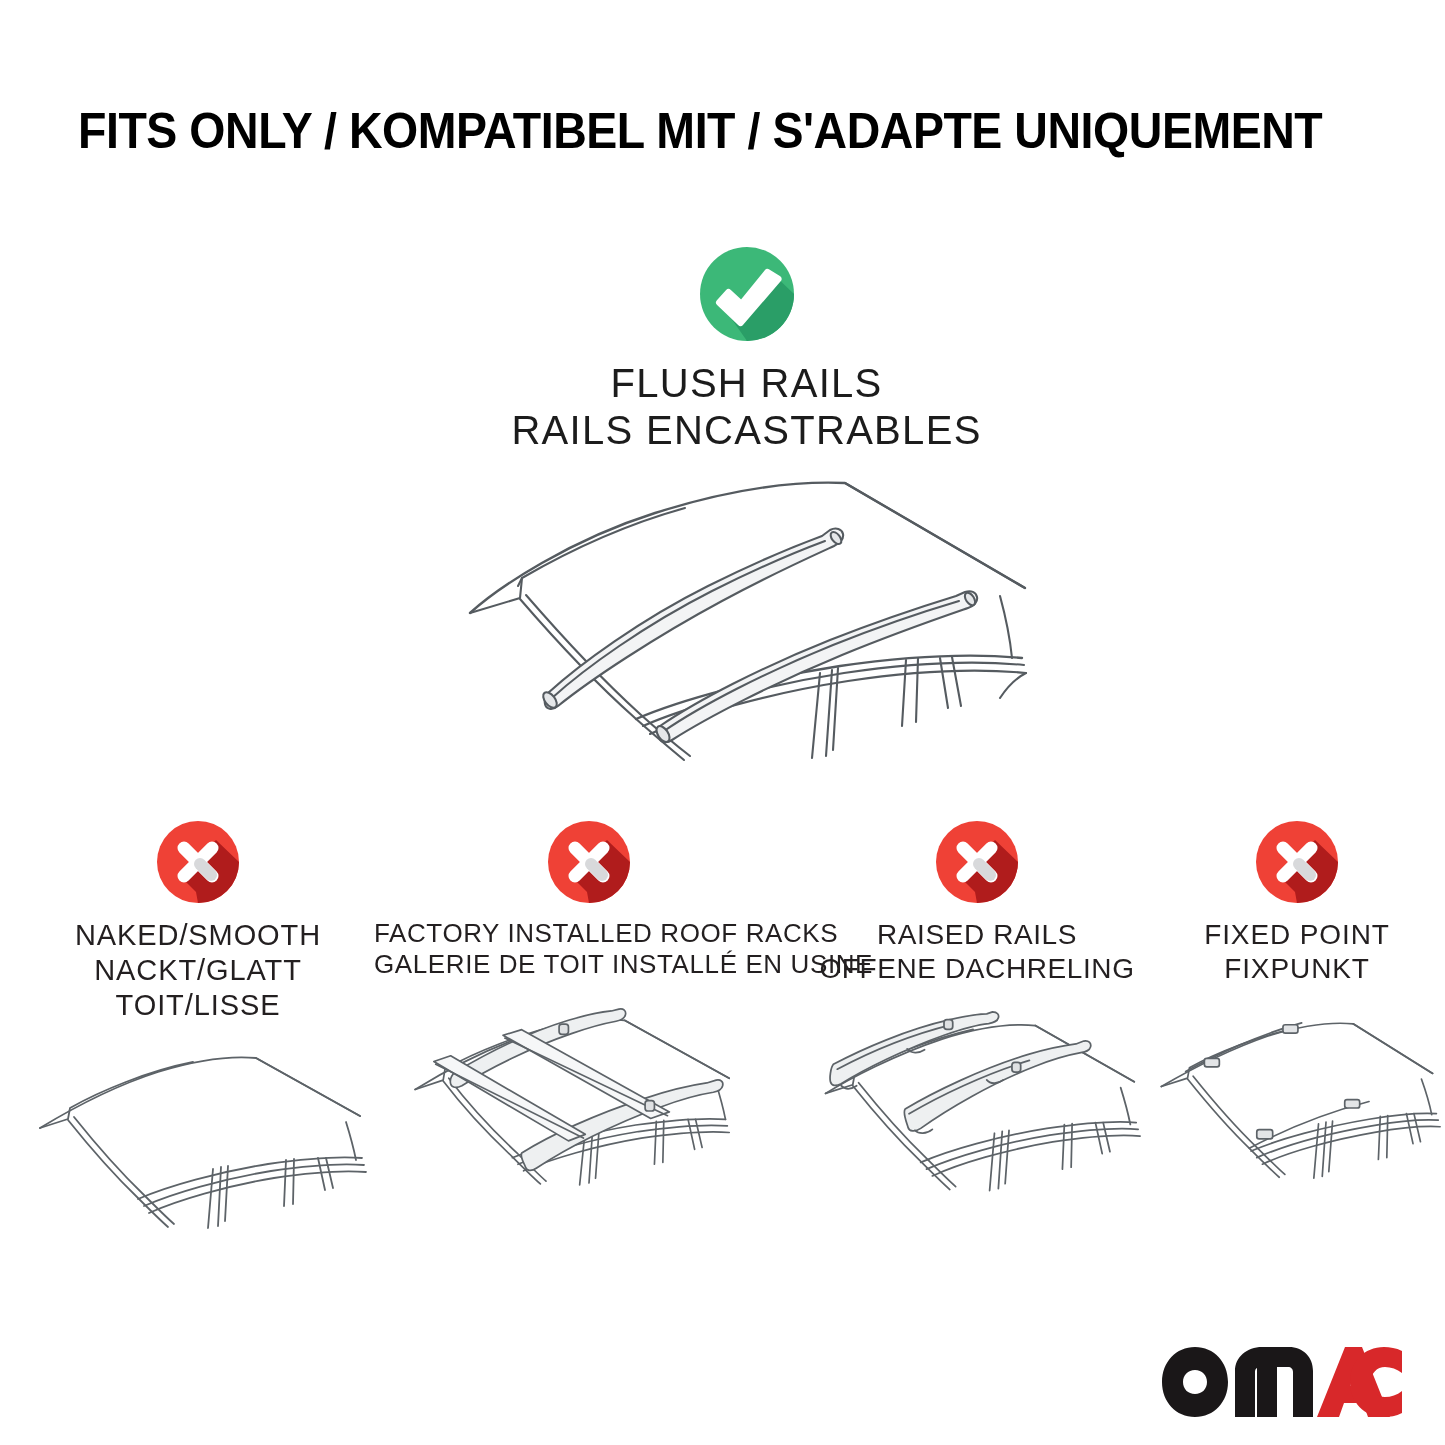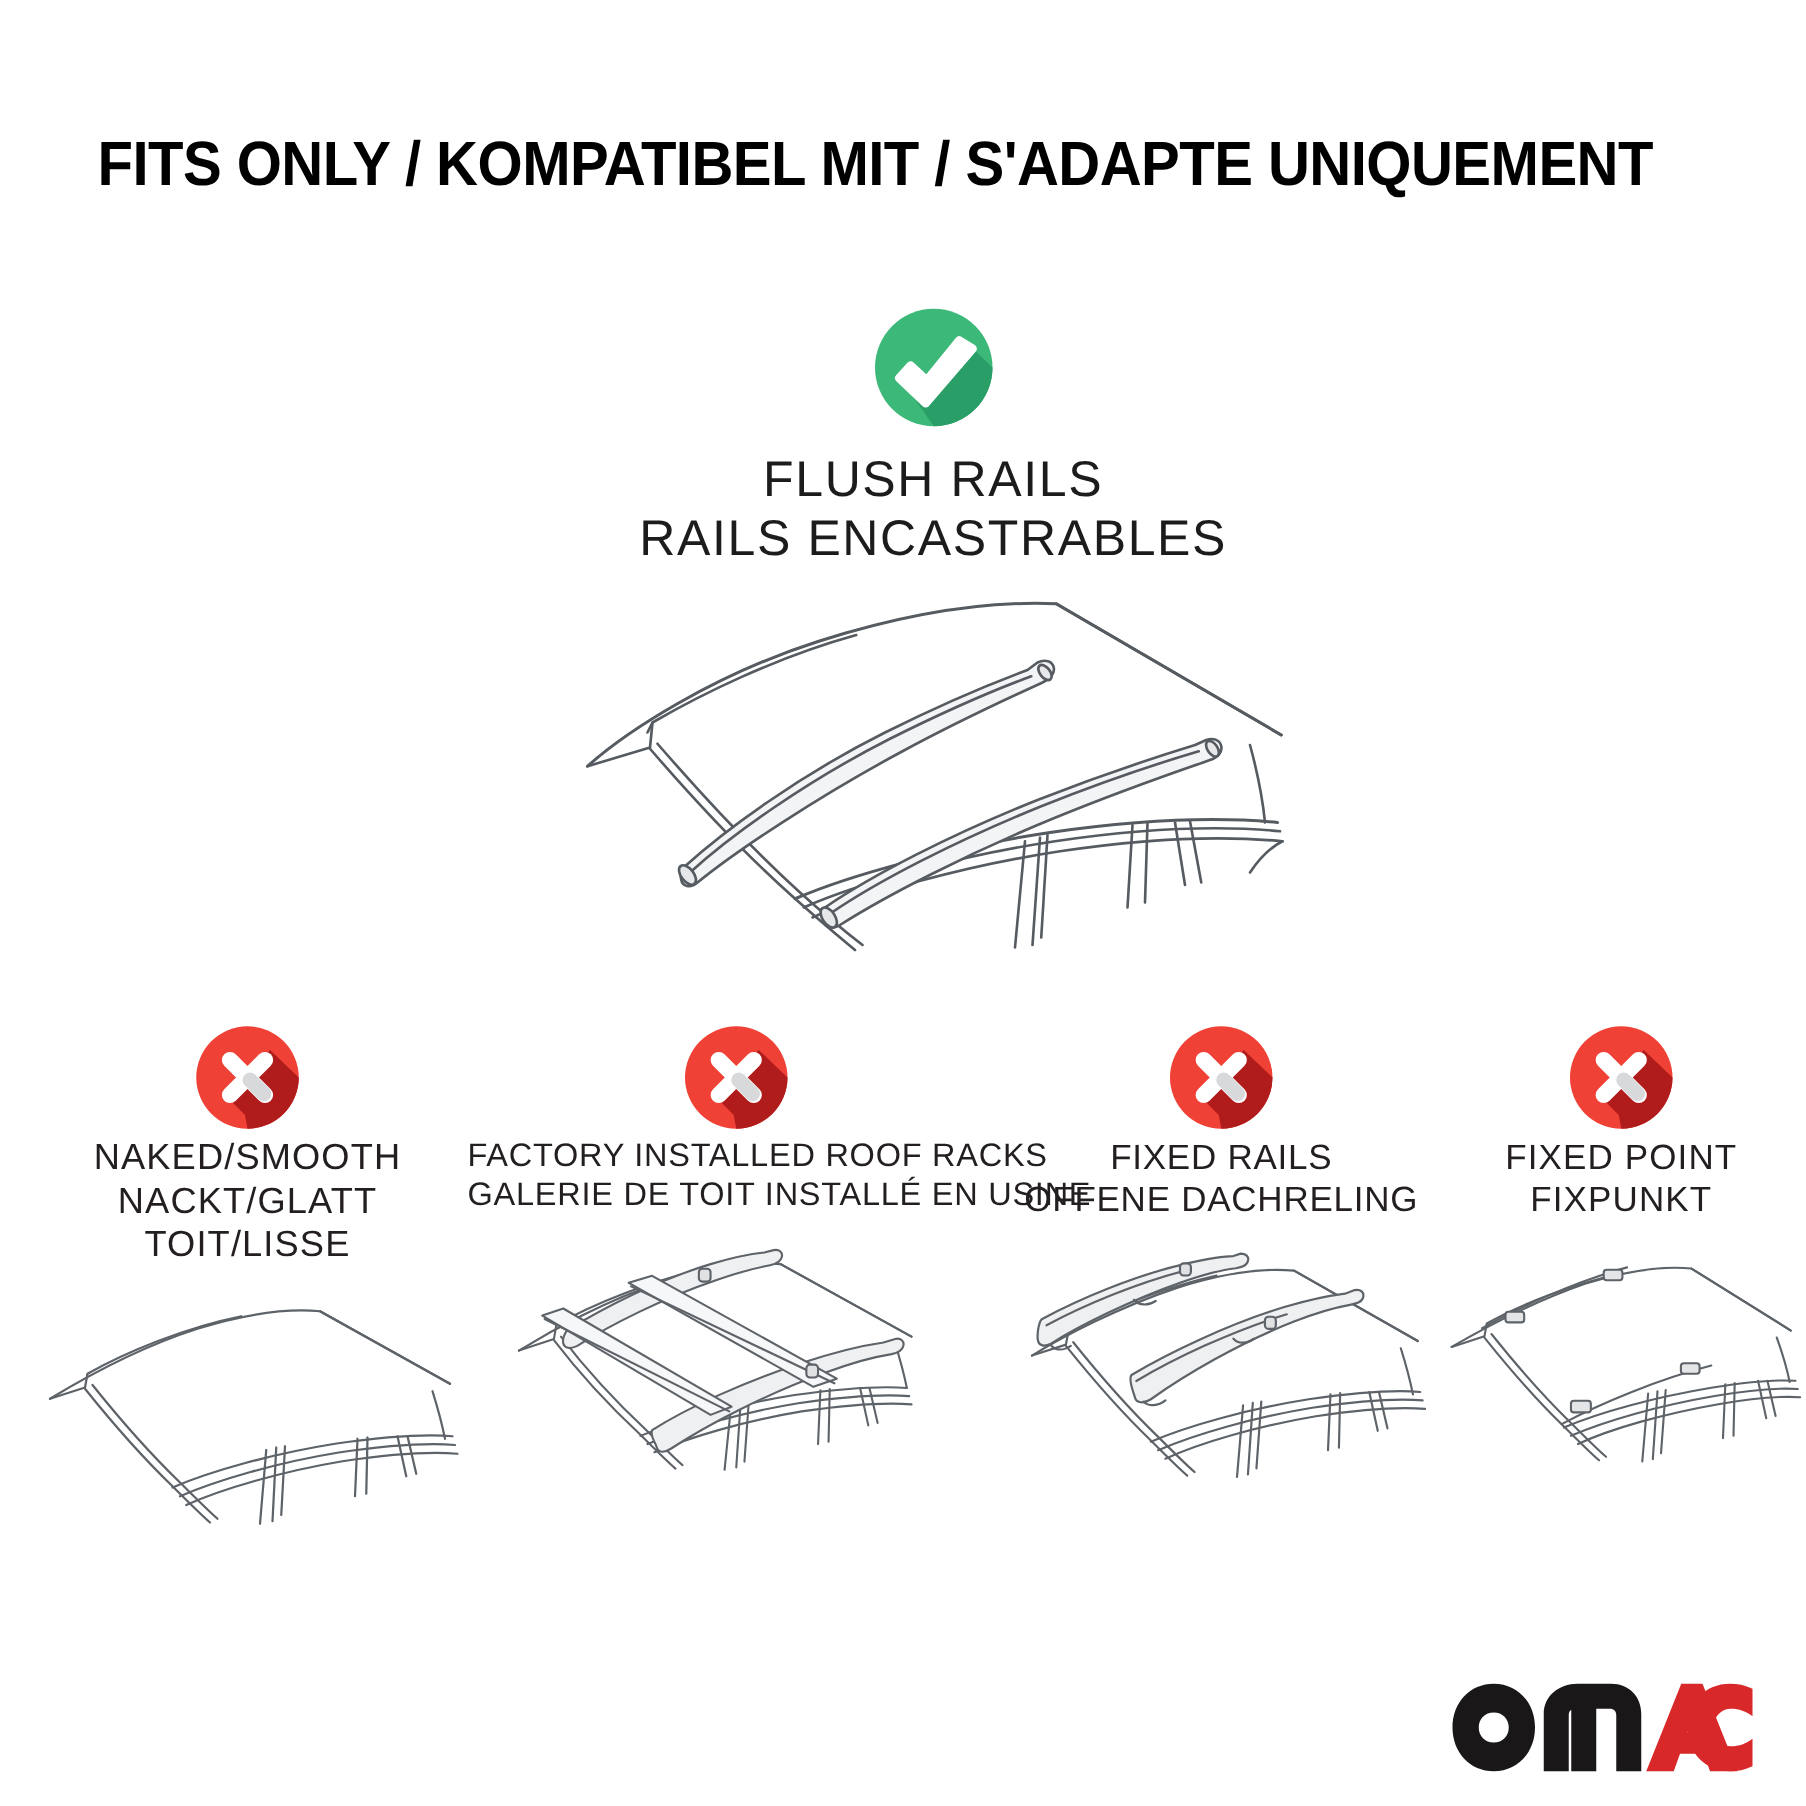--- a/index.html
+++ b/index.html
@@ -91,21 +91,21 @@
   .col-4 { width: 290px; margin-left: 10px; }
 
   .badge-x {
     width: 84px;
     height: 84px;
     display: inline-block;
   }
   .badge-x svg { display: block; }
 
   .col-labels {
-    margin-top: 0;
+    margin-top: 10px;
     color: #231f20;
     font-weight: 300;
     line-height: 1.2;
     letter-spacing: 0.9px;
   }
   .col-1 .col-labels { font-size: 29px; }
   .col-2 .col-labels { font-size: 26px; letter-spacing: 0.6px; }
   .col-3 .col-labels { font-size: 28px; letter-spacing: 0.6px; }
   .col-4 .col-labels { font-size: 28px; }
   .col-labels div { white-space: nowrap; }
@@ -295,21 +295,21 @@
         <circle cx="42" cy="42" r="41" fill="#ef4136"></circle>
         <path d="M42 83 A41 41 0 0 0 83 42 L60 20 L42 38 L24 56 L40 72 Z" fill="#b01c1c"></path>
         <g stroke="#ffffff" stroke-width="13" stroke-linecap="round">
           <line x1="28" y1="28" x2="56" y2="56"></line>
           <line x1="56" y1="28" x2="28" y2="56"></line>
         </g>
         <line x1="44" y1="44" x2="55" y2="55" stroke="#d8d9db" stroke-width="12" stroke-linecap="round"></line>
       </svg>
     </div>
     <div class="col-labels">
-      <div>FIXED RAILS</div>
+      <div>RAISED RAILS</div>
       <div>OFFENE DACHRELING</div>
     </div>
     <div class="col-illus">
       <svg viewBox="0 0 340 215" fill="none" stroke="#5d6368" stroke-width="1.8" stroke-linecap="round" stroke-linejoin="round">
         <path d="M14 92 C40 76 86 52 134 36 C178 22 208 20 230 22 L332 80"></path>
         <path d="M14 92 L42 83 L44 72 C74 55 122 36 166 26"></path>
         <path d="M42 84 C58 104 84 135 112 162 C124 174 134 184 142 191"></path>
         <path d="M48 81 C64 101 90 132 118 159 C130 171 140 181 148 188"></path>
         <path d="M112 163 C142 150 192 136 242 128 C284 122 312 120 334 122"></path>
         <path d="M118 170 C148 157 196 143 245 135 C286 129 314 127 336 129"></path>

